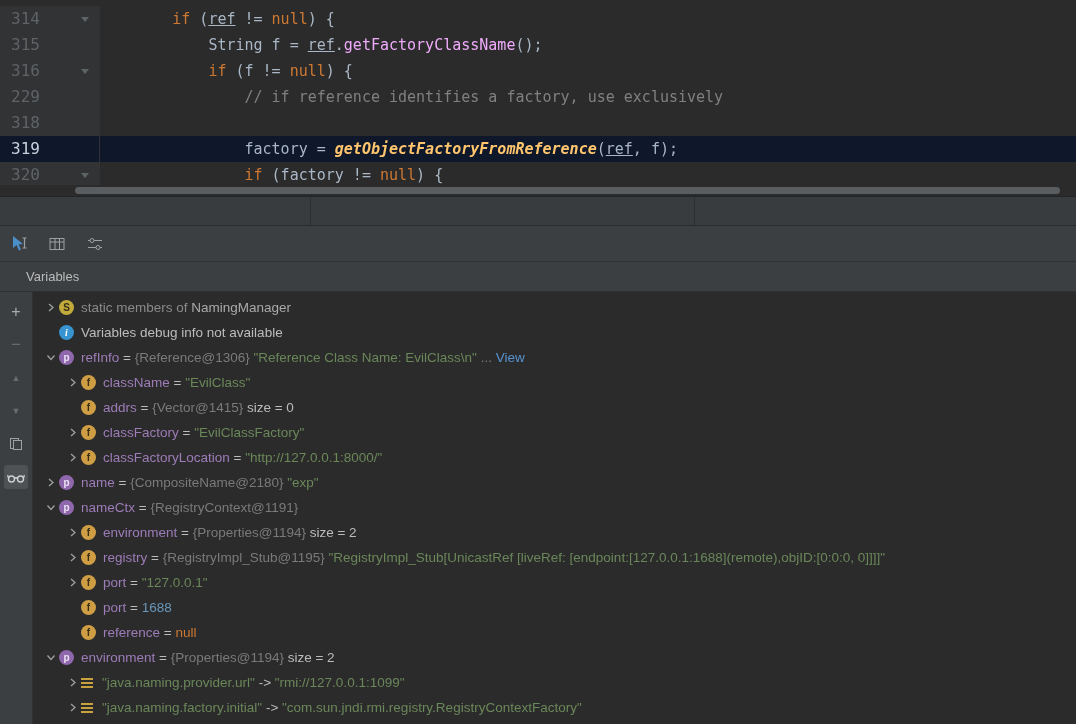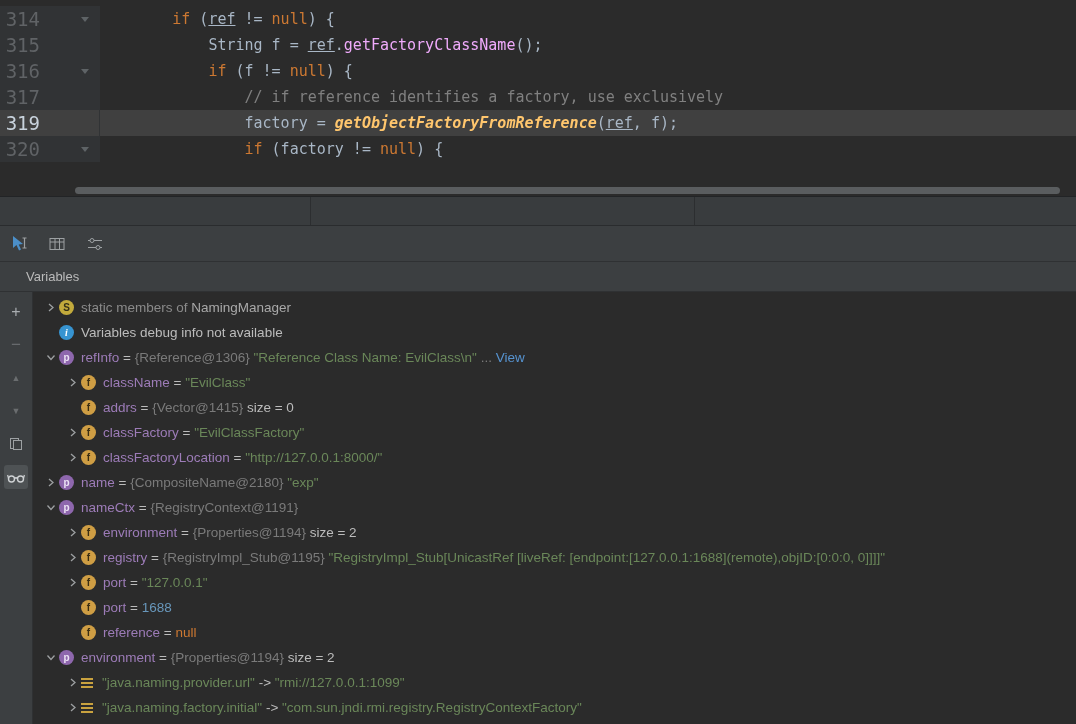--- a/index.html
+++ b/index.html
@@ -3,23 +3,23 @@
 <meta charset="utf-8">
 <style>
   * { margin:0; padding:0; box-sizing:border-box; }
   html,body { width:1076px; height:724px; overflow:hidden; }
   body { background:#2b2b2b; font-family:"Liberation Sans",sans-serif; color:#bbbbbb; }
 
   
   .editor { position:relative; height:196px; background:#2b2b2b; overflow:hidden;
             font-family:"DejaVu Sans Mono",monospace; font-size:15px; padding-top:6px; }
   .code-line { display:flex; height:26px; line-height:26px; white-space:pre; }
-  .code-line.current { background:#404040; }
+  .code-line.current { background:#0f172a; }
   .gutter { flex:0 0 100px; position:relative; background:#313335; color:#606366;
-            font-size:19px; border-right:1px solid #313335; }
+            font-size:16px; border-right:1px solid #313335; }
   .code-line.current .gutter { background:transparent; }
   .lnum { display:inline-block; width:40px; text-align:right; }
   .code-line.current .lnum { color:#c8d2dc; }
   .fold { position:absolute; right:10px; top:11px; width:0; height:0;
           border-left:4px solid transparent; border-right:4px solid transparent;
           border-top:5px solid #5e6366; }
   .code { flex:1; }
   .tk-plain { color:#a9b7c6; }
   .tk-kw { color:#cc7832; }
   .tk-und { color:#a9b7c6; text-decoration:underline; }
@@ -86,21 +86,22 @@
   .sg-gray2 { color:#a9a9a9; }
 </style>
 </head>
 <body>
 
 <div class="editor" data-name="code-editor">
   <div data-name="code-lines">
       <div class="code-line" data-name="code-line-314"><div class="gutter" data-name="gutter"><span class="lnum" data-name="line-number">314</span><span class="fold" data-name="fold-chevron-icon"></span></div><div class="code" data-name="code-text"><span class="tk-plain" data-name="code-token">        </span><span class="tk-kw" data-name="code-token">if</span><span class="tk-plain" data-name="code-token"> (</span><span class="tk-und" data-name="code-token">ref</span><span class="tk-plain" data-name="code-token"> != </span><span class="tk-kw" data-name="code-token">null</span><span class="tk-plain" data-name="code-token">) {</span></div></div>
       <div class="code-line" data-name="code-line-315"><div class="gutter" data-name="gutter"><span class="lnum" data-name="line-number">315</span></div><div class="code" data-name="code-text"><span class="tk-plain" data-name="code-token">            </span><span class="tk-plain" data-name="code-token">String f = </span><span class="tk-und" data-name="code-token">ref</span><span class="tk-plain" data-name="code-token">.</span><span class="tk-method" data-name="code-token">getFactoryClassName</span><span class="tk-plain" data-name="code-token">();</span></div></div>
       <div class="code-line" data-name="code-line-316"><div class="gutter" data-name="gutter"><span class="lnum" data-name="line-number">316</span><span class="fold" data-name="fold-chevron-icon"></span></div><div class="code" data-name="code-text"><span class="tk-plain" data-name="code-token">            </span><span class="tk-kw" data-name="code-token">if</span><span class="tk-plain" data-name="code-token"> (f != </span><span class="tk-kw" data-name="code-token">null</span><span class="tk-plain" data-name="code-token">) {</span></div></div>
-      <div class="code-line" data-name="code-line-317"><div class="gutter" data-name="gutter"><span class="lnum" data-name="line-number">317</span></div><div class="code" data-name="code-text"><span class="tk-plain" data-name="code-token">                </span><span class="tk-comment" data-name="code-token">// if reference identifies a factory, use exclusively</span></div></div>
+      <div class="code-line" data-name="code-line-317"><div class="gutter" data-name="gutter"><span class="lnum" data-name="line-number">229</span></div><div class="code" data-name="code-text"><span class="tk-plain" data-name="code-token">                </span><span class="tk-comment" data-name="code-token">// if reference identifies a factory, use exclusively</span></div></div>
+      <div class="code-line" data-name="code-line-318"><div class="gutter" data-name="gutter"><span class="lnum" data-name="line-number">318</span></div><div class="code" data-name="code-text"></div></div>
       <div class="code-line current" data-name="code-line-319"><div class="gutter" data-name="gutter"><span class="lnum" data-name="line-number">319</span></div><div class="code" data-name="code-text"><span class="tk-plain" data-name="code-token">                </span><span class="tk-plain" data-name="code-token">factory</span><span class="tk-plain" data-name="code-token"> = </span><span class="tk-methodItalic" data-name="code-token">getObjectFactoryFromReference</span><span class="tk-plain" data-name="code-token">(</span><span class="tk-und" data-name="code-token">ref</span><span class="tk-plain" data-name="code-token">, f);</span></div></div>
       <div class="code-line" data-name="code-line-320"><div class="gutter" data-name="gutter"><span class="lnum" data-name="line-number">320</span><span class="fold" data-name="fold-chevron-icon"></span></div><div class="code" data-name="code-text"><span class="tk-plain" data-name="code-token">                </span><span class="tk-kw" data-name="code-token">if</span><span class="tk-plain" data-name="code-token"> (factory != </span><span class="tk-kw" data-name="code-token">null</span><span class="tk-plain" data-name="code-token">) {</span></div></div>
     </div>
   <div class="hscroll" data-name="horizontal-scrollbar">
     <div class="thumb" data-name="horizontal-scrollbar-thumb"></div>
   </div>
 </div>
 
 <div class="strip" data-name="debug-panel-top-strip">
   <div class="vdiv" style="left:310px" data-name="panel-divider"></div>

